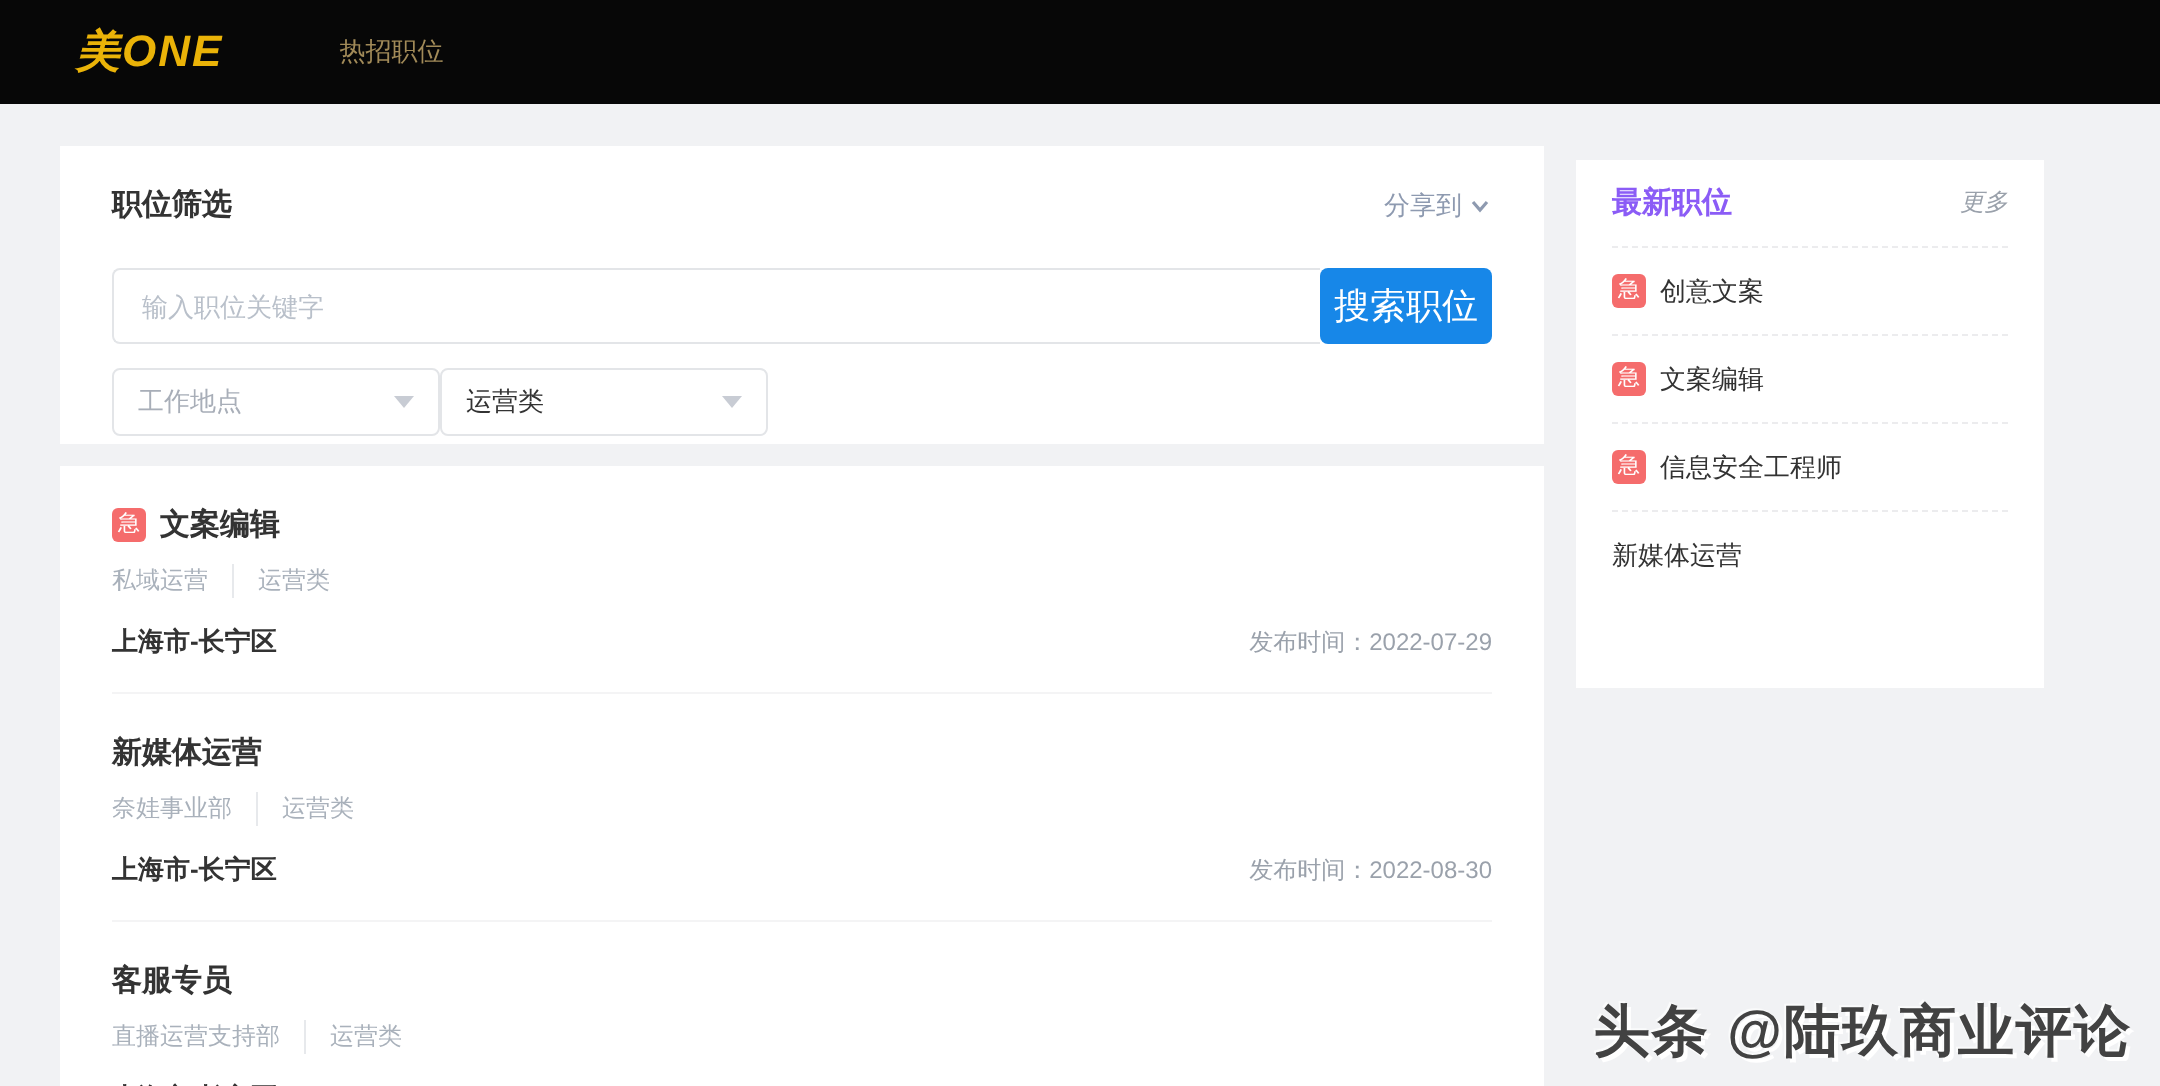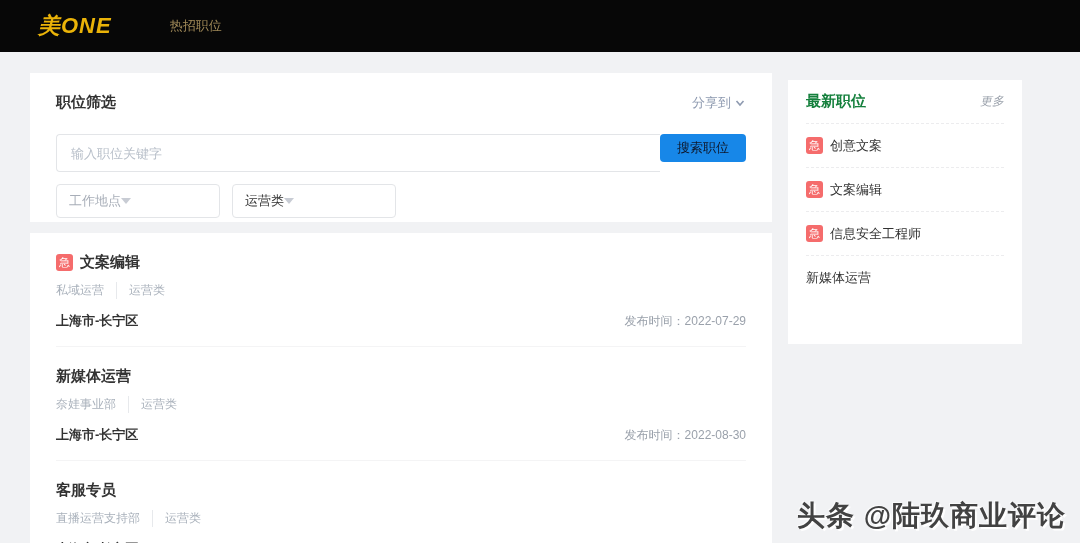--- a/index.html
+++ b/index.html
@@ -34,29 +34,29 @@
   .share { display:flex; align-items:center; font-size:13px; color:#8e9ab0; cursor:pointer; }
   .share svg { margin-left:3px; }
   .search-row { display:flex; margin-top:22px; }
   .search-input {
     flex:1; height:38px; border:1px solid #e3e5e8; border-right:none;
     border-radius:4px 0 0 4px; padding:0 14px; font-size:13px; color:#333;
     outline:none; font-family:inherit;
   }
   .search-input::placeholder { color:#b9c0ca; }
   .search-btn {
-    width:86px; height:28px; border:none; border-radius:4px;
-    background:#1787e8; color:#0f172a; font-size:13px; cursor:pointer;
+    width:86px; height:38px; border:none; border-radius:4px;
+    background:#1787e8; color:#ffffff; font-size:18px; cursor:pointer;
     font-family:inherit;
   }
   .select-row { display:flex; margin-top:12px; }
   .select-box {
     width:164px; height:34px; border:1px solid #e3e5e8; border-radius:4px;
-    display:flex; align-items:center; justify-content:flex-start;
-    padding:0 12px; margin-right:12px; font-size:13px; color:#a8aeb8;
+    display:flex; align-items:center; justify-content:space-between;
+    padding:0 12px; font-size:13px; color:#a8aeb8;
     cursor:pointer; background:#fff;
   }
   .select-box.selected { color:#333; }
   .caret {
     width:0; height:0;
     border-left:5px solid transparent; border-right:5px solid transparent;
     border-top:6px solid #c8ccd4;
   }
   
   .job-item { padding:20px 0 16px; border-bottom:1px solid #f4f4f5; }
@@ -71,21 +71,21 @@
   .tag-row { margin-top:10px; font-size:12px; color:#a9b1bb; display:flex; align-items:center; }
   .tag { padding-right:12px; }
   .tag + .tag { border-left:1px solid #e7e9ec; padding-left:12px; }
   .meta-row { margin-top:13px; display:flex; justify-content:space-between; align-items:center;text-align:right; }
   .job-loc { font-size:13px; color:#333; font-weight:bold; }
   .job-date { font-size:12px; color:#9aa1ab; }
   
   .side-head {
     height:43px; display:flex; justify-content:space-between; align-items:center;
   }
-  .side-title { font-size:15px; font-weight:bold; color:#15803d; }
+  .side-title { font-size:15px; font-weight:bold; color:#8b5cf6; }
   .side-more { font-size:12px; color:#9aa1ab; cursor:pointer;font-style:italic; }
   .side-item {
     height:44px; display:flex; align-items:center;
     border-top:1px dashed #ececee; font-size:13px; color:#333; cursor:pointer;
   }
   .side-item:first-of-type { border-top:none; }
   
   .watermark {
     position:absolute; right:14px; bottom:8px;
     font-size:28px; font-weight:bold; color:#424242; letter-spacing:1px;

